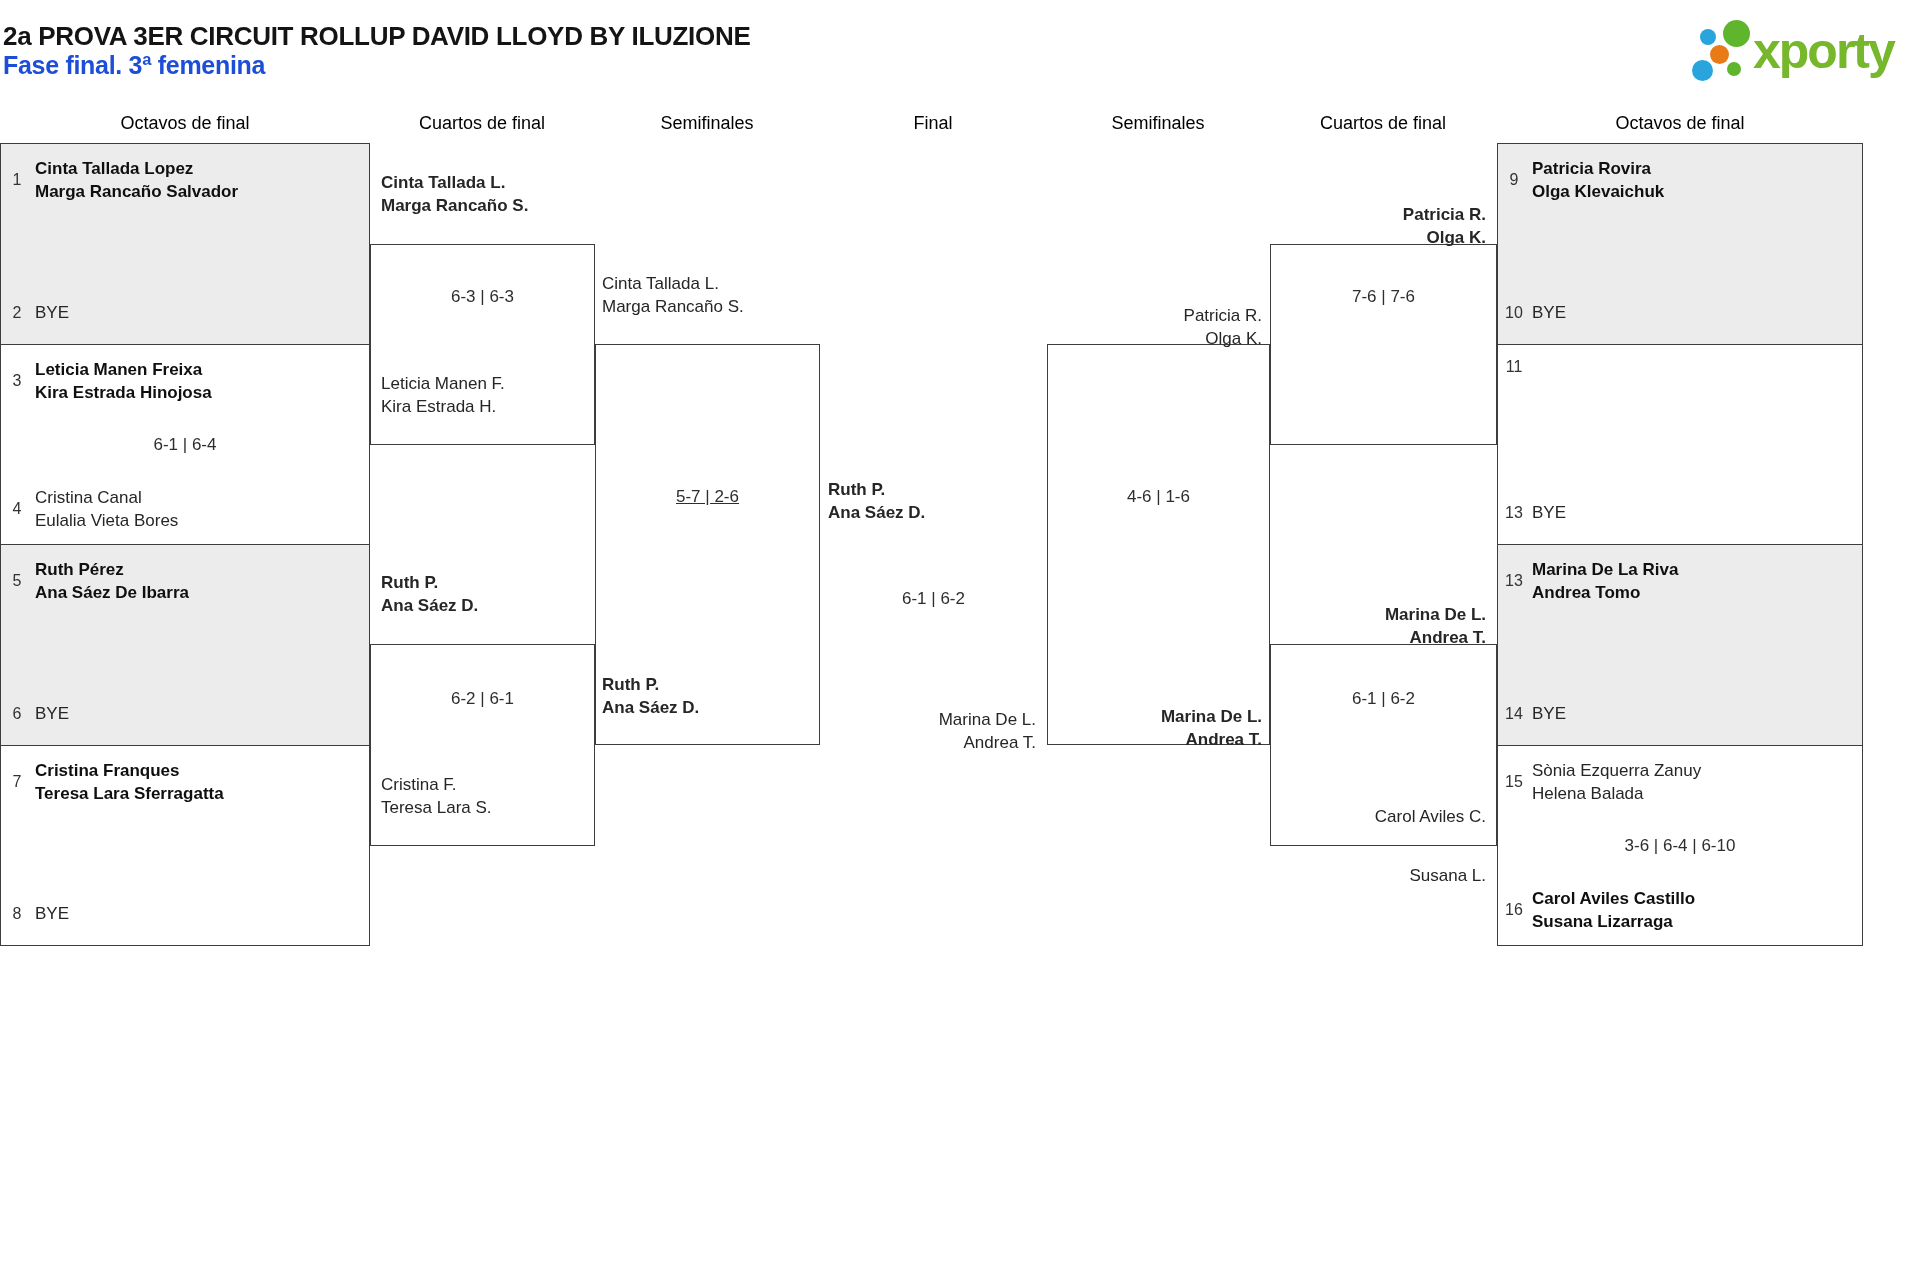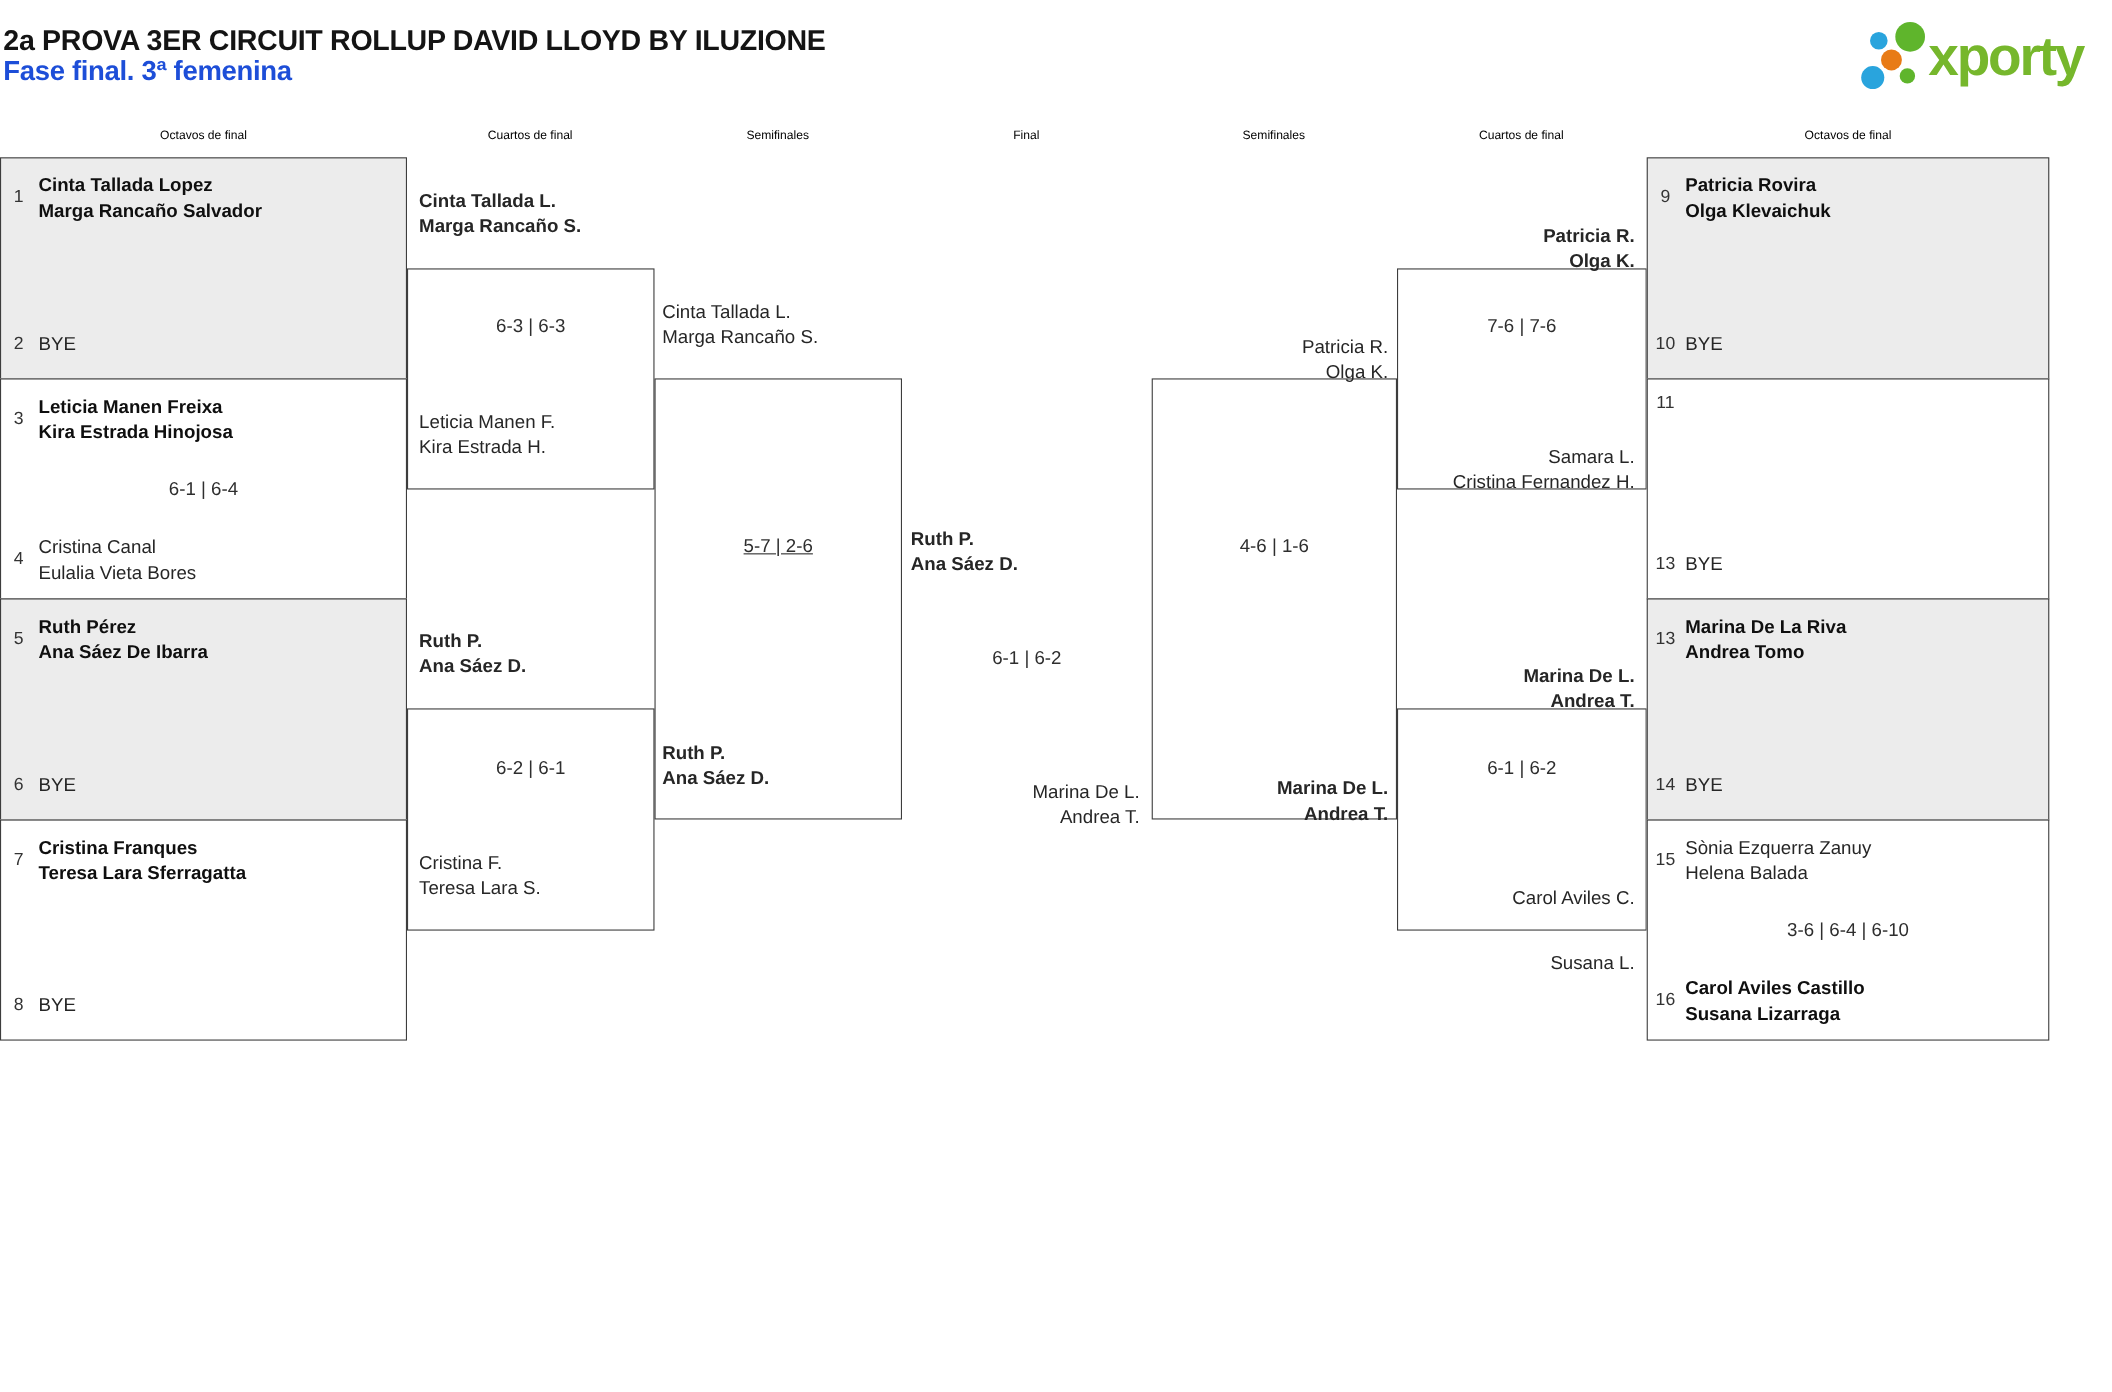--- a/index.html
+++ b/index.html
@@ -18,21 +18,21 @@
   .dot{position:absolute;border-radius:50%;}
   .d-blue-sm{left:15px;top:13px;width:16px;height:16px;background:#29a4dd;}
   .d-green-lg{left:38px;top:4px;width:27px;height:27px;background:#5fb52c;}
   .d-orange{left:25px;top:29px;width:19px;height:19px;background:#e87b16;}
   .d-blue-lg{left:7px;top:44px;width:21px;height:21px;background:#29a4dd;}
   .d-green-sm{left:42px;top:46px;width:14px;height:14px;background:#5fb52c;}
   .wordmark{position:absolute;left:68px;top:8px;font-size:50px;font-weight:700;
             color:#76b72c;letter-spacing:-2px;line-height:54px;}
 
   
-  .rhdr{position:absolute;top:97px;width:220px;text-align:center;font-size:11px;
+  .rhdr{position:absolute;top:97px;width:220px;text-align:center;font-size:18px;
         color:#000;line-height:20px;}
 
   
   .box{position:absolute;border:1px solid #3d3d3d;box-sizing:border-box;background:#ffffff;}
   .gray{background:#ececec;}
 
   
   .slot{position:absolute;left:6px;right:4px;display:flex;gap:8px;align-items:center;}
   .top-slot{top:13px;}
   .bye-slot{bottom:20px;}
@@ -198,24 +198,20 @@
   </div>
 
   <div class="box" style="left:1270px;top:228px;width:227px;height:201px;background:transparent;"></div>
   <div class="box" style="left:1270px;top:628px;width:227px;height:202px;background:transparent;"></div>
 
   <div class="lbl ra w" style="left:1270px;top:155px;width:216px;">
     <span>Patricia R.</span>
     <span>Olga K.</span>
   </div>
   <div class="score" style="left:1270px;top:269px;width:227px;">7-6 | 7-6</div>
-  <div class="lbl ra" style="left:1270px;top:356px;width:216px;">
-    <span>Samara L.</span>
-    <span>Cristina Fernandez H.</span>
-  </div>
 
   <div class="lbl ra w" style="left:1270px;top:555px;width:216px;">
     <span>Marina De L.</span>
     <span>Andrea T.</span>
   </div>
   <div class="score" style="left:1270px;top:671px;width:227px;">6-1 | 6-2</div>
   <div class="lbl ra" style="left:1270px;top:757px;width:216px;gap:36px;">
     <span>Carol Aviles C.</span>
     <span>Susana L.</span>
   </div>

